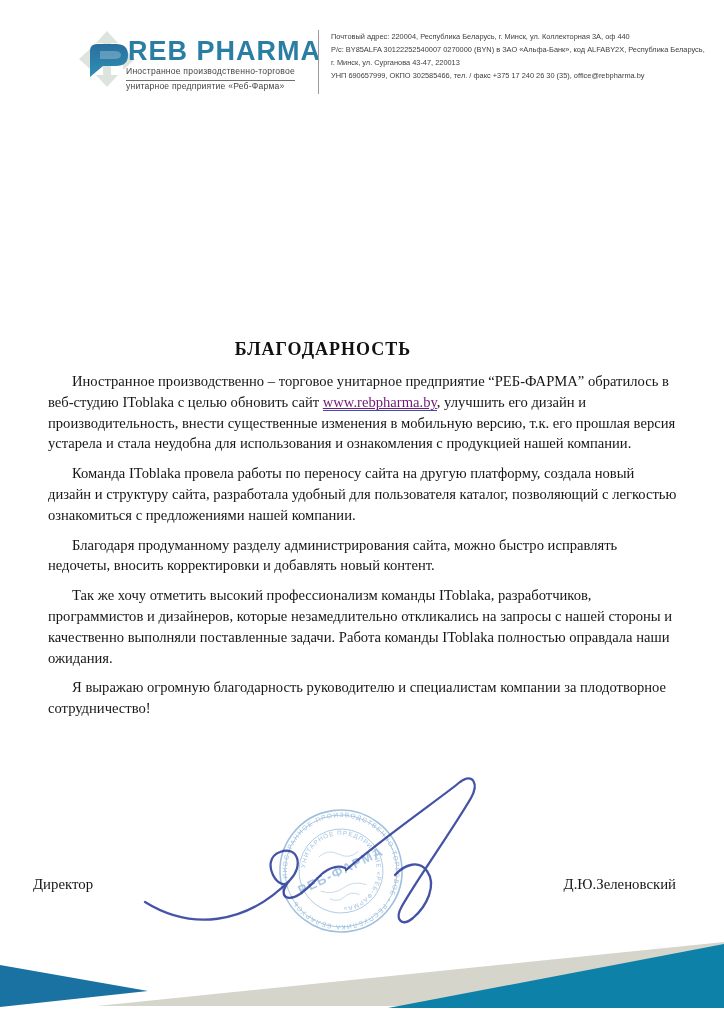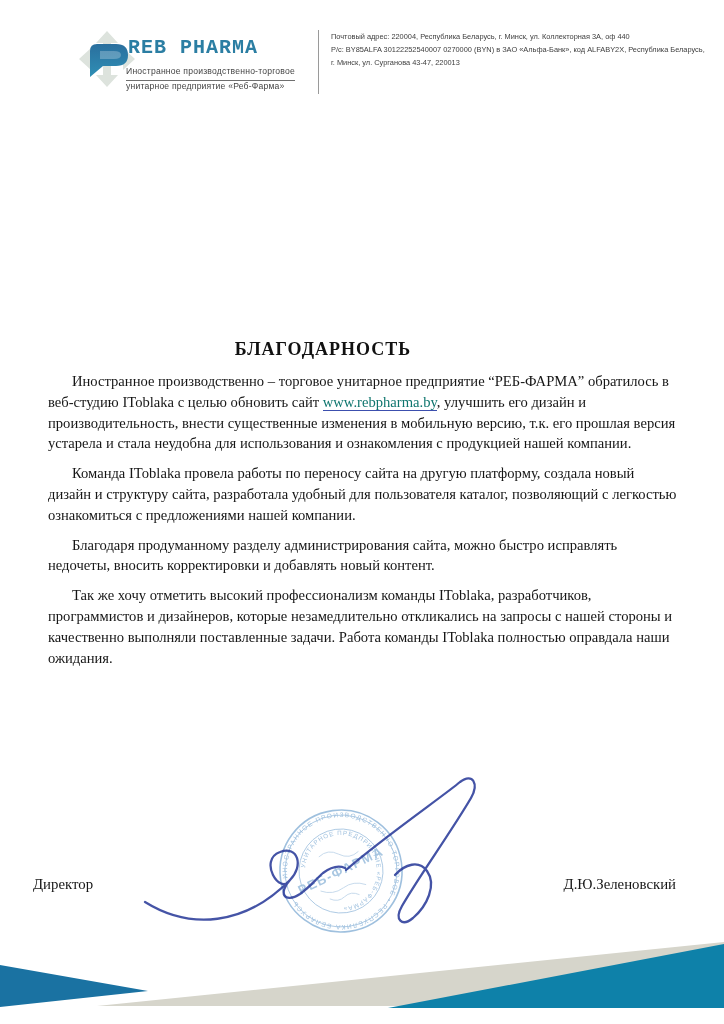--- a/index.html
+++ b/index.html
@@ -1,37 +1,37 @@
 <!DOCTYPE html>
 <html><head>
 <meta charset="utf-8">
 <style>
   html,body{margin:0;padding:0;background:#e8e8e8;}
   #page{position:relative;width:724px;height:1024px;background:#ffffff;overflow:hidden;
         font-family:"Liberation Serif",serif;color:#1c1c1c;}
   
   #logo-block{position:absolute;left:78px;top:28px;width:240px;height:72px;}
   #logo-mark{position:absolute;left:0;top:2px;}
-  #brand-text{position:absolute;left:50px;top:8px;font-family:Liberation Mono, monospace;
-      font-weight:bold;font-size:20px;letter-spacing:1px;color:#2b7ea3;white-space:nowrap;}
+  #brand-text{position:absolute;left:50px;top:8px;font-family:Liberation Sans, sans-serif;
+      font-weight:bold;font-size:27px;letter-spacing:1px;color:#2b7ea3;white-space:nowrap;}
   .logo-sub{position:absolute;left:48px;font-family:"Liberation Sans",sans-serif;
       font-size:8.6px;color:#454545;letter-spacing:.2px;white-space:nowrap;}
   #logo-sub1{top:38px;border-bottom:1px solid #6f6f6f;padding-bottom:4px;}
   #logo-sub2{top:53px;}
   #header-divider{position:absolute;left:318px;top:30px;width:1px;height:64px;background:#9a9a9a;}
   #address-block{position:absolute;left:331px;top:30px;width:382px;
       font-family:"Liberation Sans",sans-serif;font-size:7.4px;line-height:13px;color:#3d3d3d;}
   .addr-line{white-space:nowrap;overflow:hidden;}
   
   #letter-title{position:absolute;left:0;top:339px;width:646px;text-align:center;
       font-weight:bold;font-size:18px;letter-spacing:1px;color:#111;}
   #letter-body{position:absolute;left:48px;top:371px;width:632px;
       font-size:14.6px;line-height:20.8px;color:#161616;}
   #letter-body p{margin:0 0 9px 0;text-indent:24px;}
-  .site-link{border-bottom:1.4px solid #3c4fae;color:#0f766e;}
+  .site-link{border-bottom:1.4px solid #3c4fae;color:#701a75;text-decoration:underline;}
   
   #stamp-svg{position:absolute;left:266px;top:796px;opacity:.85;transform:rotate(-8deg);}
   #signature-svg{position:absolute;left:130px;top:740px;}
   #director-label{position:absolute;left:33px;top:876px;font-size:14.8px;color:#161616;}
   #signatory-name{position:absolute;right:48px;top:876px;font-size:14.8px;color:#161616;text-align:center;}
   
   #footer-art{position:absolute;left:0;top:936px;}
 </style>
 </head>
 <body>
@@ -59,29 +59,31 @@
     <div id="logo-sub1" class="logo-sub">Иностранное производственно-торговое</div>
     <div id="logo-sub2" class="logo-sub">унитарное предприятие «Реб-Фарма»</div>
   </div>
 
   <div id="header-divider"></div>
 
   <div id="address-block">
     <div class="addr-line">Почтовый адрес: 220004, Республика Беларусь, г. Минск, ул. Коллекторная 3А, оф 440</div>
     <div class="addr-line">Р/с: BY85ALFA 30122252540007 0270000 (BYN) в ЗАО «Альфа-Банк», код ALFABY2X, Республика Беларусь,</div>
     <div class="addr-line">г. Минск, ул. Сурганова 43-47, 220013</div>
+    <div class="addr-line">УНП 690657999, ОКПО 302585466, тел. / факс +375 17 240 26 30 (35), office@rebpharma.by</div>
   </div>
 
   <div id="letter-title">БЛАГОДАРНОСТЬ</div>
 
   <div id="letter-body">
     <p><span>Иностранное производственно – торговое унитарное предприятие “РЕБ-ФАРМА” обратилось в веб-студию IToblaka с целью обновить сайт </span><span class="site-link">www.rebpharma.by</span><span>, улучшить его дизайн и производительность, внести существенные изменения в мобильную версию, т.к. его прошлая версия устарела и стала неудобна для использования и ознакомления с продукцией нашей компании.</span></p>
     <p>Команда IToblaka провела работы по переносу сайта  на другую платформу, создала новый дизайн и структуру сайта, разработала удобный для пользователя каталог, позволяющий с легкостью ознакомиться с предложениями нашей компании.</p>
     <p>Благодаря продуманному разделу администрирования сайта, можно быстро исправлять недочеты, вносить корректировки  и добавлять новый контент.</p>
     <p>Так же хочу отметить высокий профессионализм команды IToblaka, разработчиков, программистов и дизайнеров, которые незамедлительно откликались на запросы с нашей стороны и качественно выполняли поставленные задачи. Работа команды IToblaka полностью оправдала наши ожидания.</p>
+    <p>Я выражаю огромную благодарность руководителю и специалистам компании за плодотворное сотрудничество!</p>
   </div>
 
   <svg id="stamp-svg" width="150" height="150" viewBox="0 0 150 150">
     <defs>
       <path id="sOuter" d="M75,75 m-54,0 a54,54 0 1,1 108,0 a54,54 0 1,1 -108,0"></path>
       <path id="sInner" d="M75,75 m-36,0 a36,36 0 1,1 72,0 a36,36 0 1,1 -72,0"></path>
     </defs>
     <circle cx="75" cy="75" r="61" fill="none" stroke="#8fb6d9" stroke-width="1.6"></circle>
     <circle cx="75" cy="75" r="56" fill="none" stroke="#8fb6d9" stroke-width="0.8"></circle>
     <circle cx="75" cy="75" r="42" fill="none" stroke="#8fb6d9" stroke-width="0.8"></circle>

